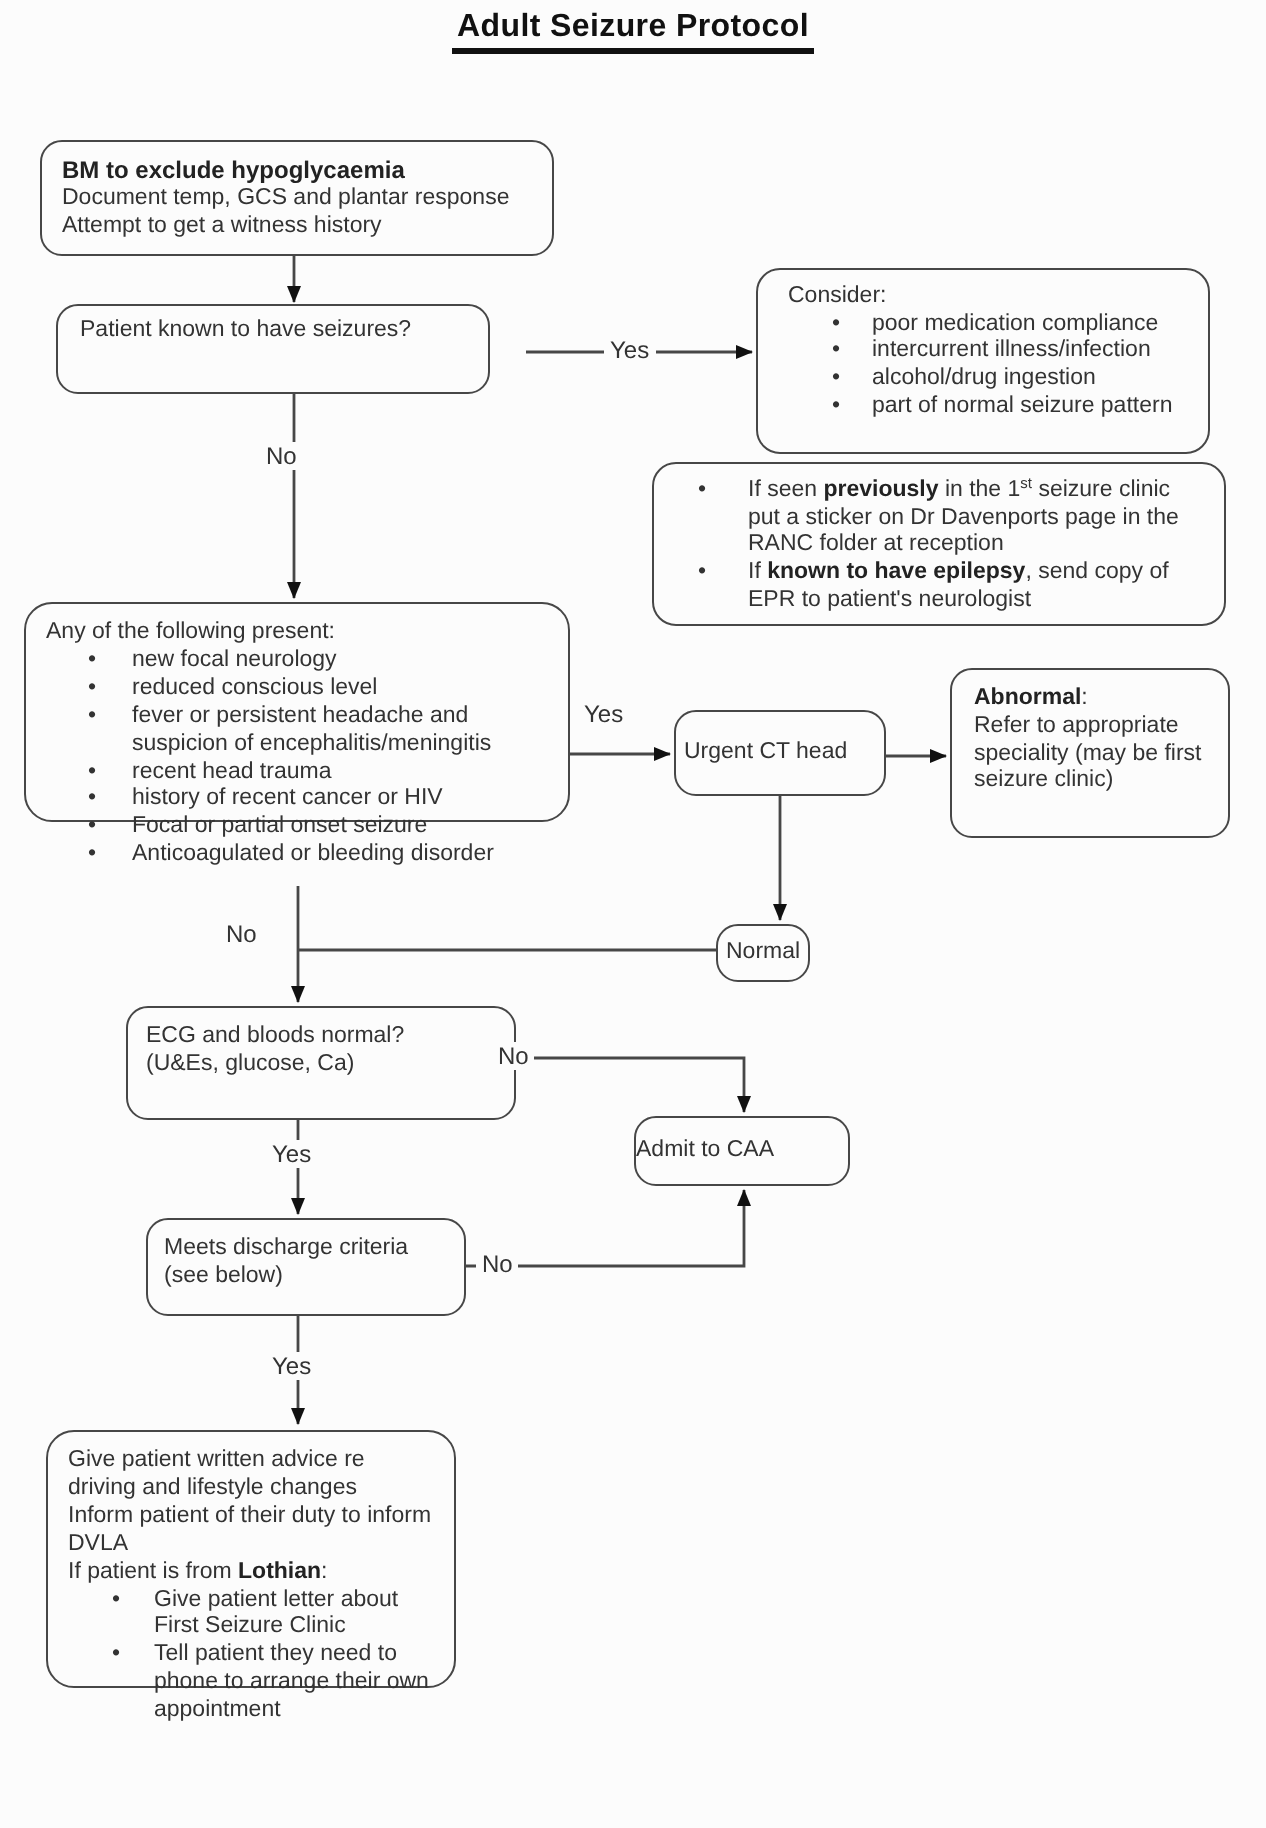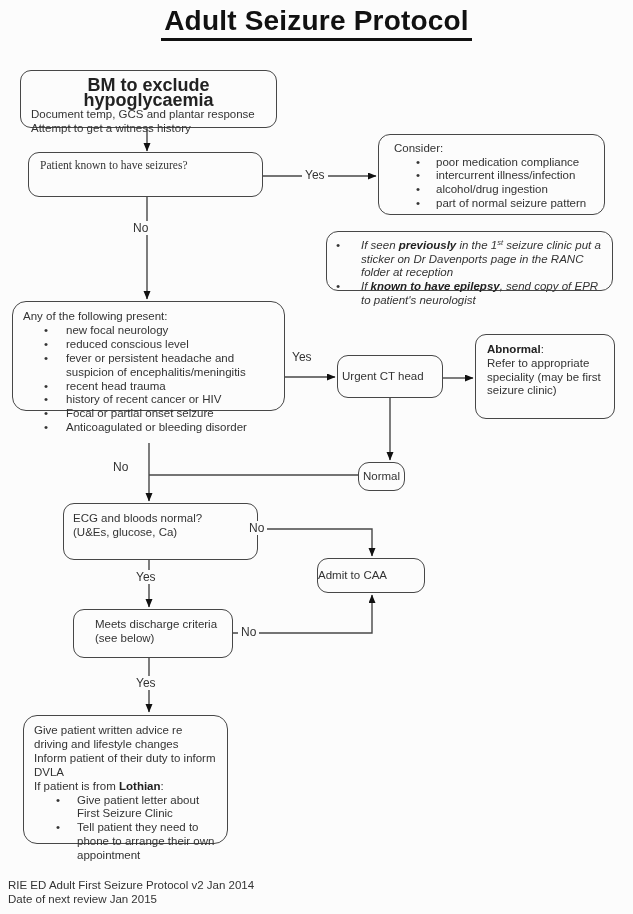--- a/index.html
+++ b/index.html
@@ -2,62 +2,62 @@
 <html><head>
 <meta charset="utf-8">
 <style>
   html,body{margin:0;padding:0;background:#ffffff;}
   .page{
     position:relative;width:633px;height:914px;background:#fcfcfc;
     font-family:"Liberation Sans", sans-serif;color:#333;overflow:hidden;
   }
   .title-wrap{position:absolute;top:5px;left:0;width:633px;text-align:center;}
   .title{
-    display:inline-block;font-size:28px;font-weight:bold;color:#111;
+    display:inline-block;font-size:16px;font-weight:bold;color:#111;
     border-bottom:3px solid #111;padding:0 3px 1px 3px;letter-spacing:0.2px;
   }
   .box{
     position:absolute;box-sizing:border-box;background:#fcfcfc;
     border:1.6px solid #474747;border-radius:11px;
     font-size:11.5px;line-height:13.7px;color:#333;z-index:2;
   }
   .big-radius{border-radius:14px;}
   .bold{font-weight:bold;color:#222;}
-  .box-heading{font-weight:bold;font-size:18px;color:#222;line-height:15px;text-align:center;}
+  .box-heading{font-weight:bold;font-size:12px;color:#222;line-height:15px;}
   .li{display:flex;}
   .dot{flex:0 0 auto;text-align:left;}
   .dot::before{content:"\2022";}
   .li-text{flex:1 1 auto;}
   .sup{font-size:7.5px;vertical-align:4px;line-height:0;}
   .centered{display:flex;align-items:center;text-align:center;padding:2px 4px;}
   .vcentered{display:flex;align-items:center;}
   .edge-label{
     position:absolute;z-index:3;font-size:12px;color:#333;background:#fcfcfc;
     padding:0 3px;line-height:14px;
   }
   .connectors{position:absolute;top:0;left:0;z-index:1;}
   .connectors path{stroke:#474747;stroke-width:1.4;fill:none;}
   .footer{position:absolute;left:8px;top:879px;font-size:11.5px;line-height:13.5px;color:#333;}
 
   
   .b-assessment{left:20px;top:70px;width:257px;height:58px;padding:7px 10px 0 10px;}
-  .b-known{left:28px;top:152px;width:235px;height:45px;padding:6px 11px 0 11px;font-family:Liberation Serif, serif;}
-  .b-consider{left:378px;top:134px;width:227px;height:81px;padding:7px 8px 0 0;border-radius:12px;}
+  .b-known{left:28px;top:152px;width:217px;height:45px;padding:6px 11px 0 11px;}
+  .b-consider{left:378px;top:134px;width:227px;height:93px;padding:7px 8px 0 0;border-radius:12px;}
   .b-consider .heading{padding-left:15px;}
   .b-consider .li{padding-left:37px;} .b-consider .dot{width:20px;}
-  .b-note{left:326px;top:231px;width:287px;height:60px;padding:7px 9px 0 9px;border-radius:12px;font-style:italic;}
+  .b-note{left:326px;top:231px;width:287px;height:82px;padding:7px 9px 0 22px;border-radius:12px;}
   .b-note .li{padding-left:0;} .b-note .dot{width:25px;}
   .b-flags{left:12px;top:301px;width:273px;height:110px;padding:8px 8px 0 10px;line-height:13.9px;}
   .b-flags .li{padding-left:21px;} .b-flags .dot{width:22px;}
   .b-ct{left:337px;top:355px;width:106px;height:43px;}
   .b-abnormal{left:475px;top:334px;width:140px;height:85px;padding:8px 10px 0 11px;line-height:13.8px;}
   .b-normal{left:358px;top:462px;width:47px;height:29px;}
   .b-ecg{left:63px;top:503px;width:195px;height:57px;padding:8px 9px 0 9px;}
   .b-admit{left:317px;top:558px;width:108px;height:35px;}
-  .b-discharge{left:73px;top:609px;width:160px;height:49px;padding:8px 9px 0 21px;}
+  .b-discharge{left:73px;top:609px;width:160px;height:49px;padding:8px 9px 0 8px;}
   .b-advice{left:23px;top:715px;width:205px;height:129px;padding:8px 8px 0 10px;line-height:13.9px;}
   .b-advice .li{padding-left:22px;} .b-advice .dot{width:21px;}
 </style>
 </head>
 <body>
 
 <div class="page">
 
   <div class="title-wrap">
     <span class="title">Adult Seizure Protocol</span>
@@ -199,18 +199,14 @@
 
   <span class="edge-label" style="left:302px;top:168px;">Yes</span>
   <span class="edge-label" style="left:130px;top:221px;">No</span>
   <span class="edge-label" style="left:289px;top:350px;">Yes</span>
   <span class="edge-label" style="left:110px;top:460px;">No</span>
   <span class="edge-label" style="left:246px;top:521px;">No</span>
   <span class="edge-label" style="left:133px;top:570px;">Yes</span>
   <span class="edge-label" style="left:238px;top:625px;">No</span>
   <span class="edge-label" style="left:133px;top:676px;">Yes</span>
 
-  <div class="footer">
-    <div>RIE ED Adult First Seizure Protocol v2 Jan 2014</div>
-    <div>Date of next review Jan 2015</div>
-  </div>
 
 </div>
 
 </body></html>

